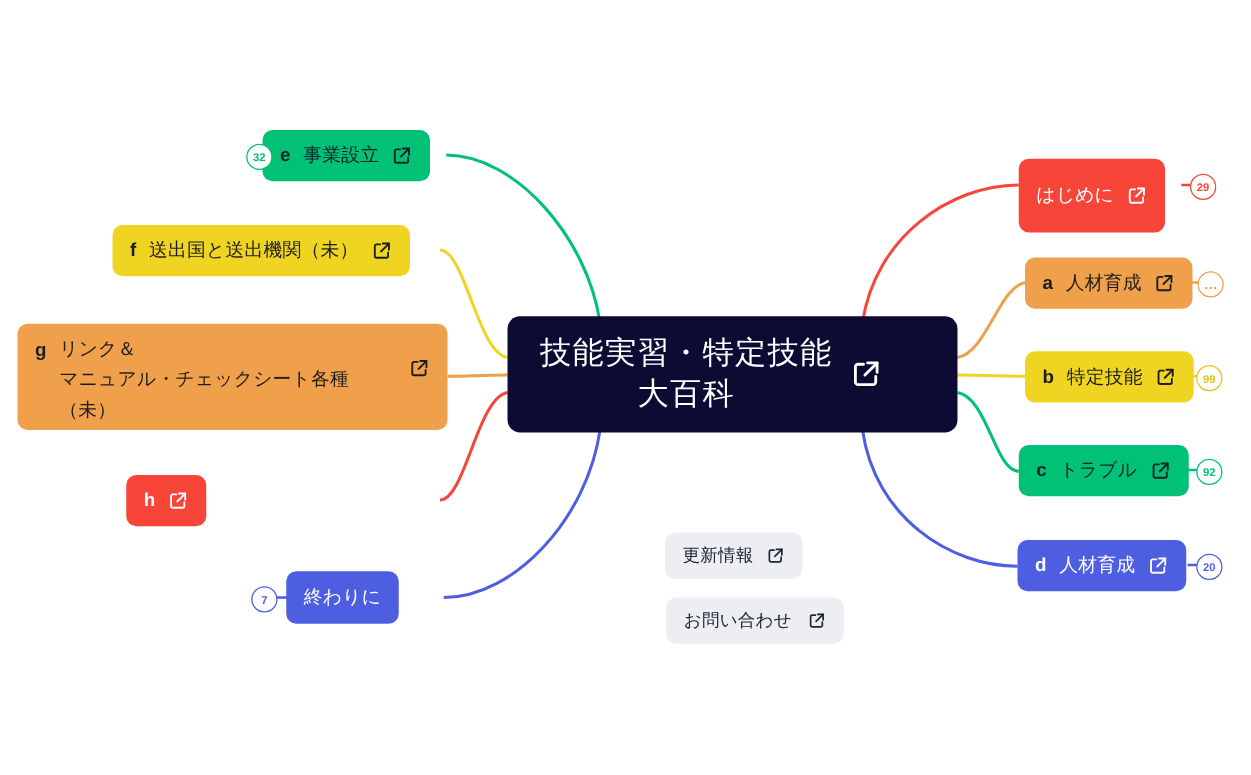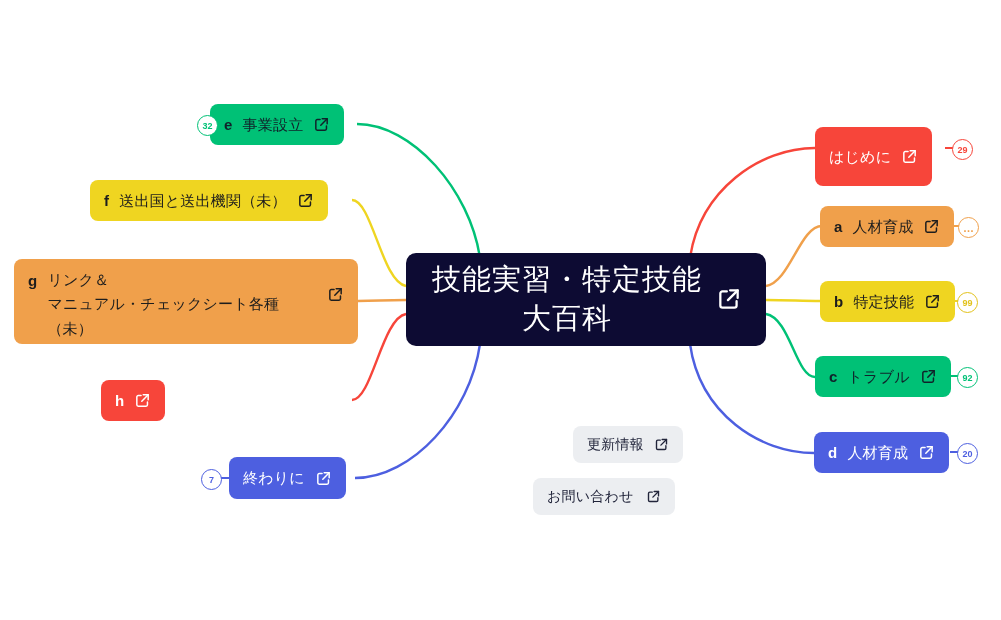--- a/index.html
+++ b/index.html
@@ -55,21 +55,21 @@
     align-items: center;
     justify-content: center;
   }
   .node .lnk svg { display: block; }
 
   
   .central {
     background: #0d0b33;
     color: #ffffff;
     border-radius: 10px;
-    font-size: 29px;
+    font-size: 25px;
     line-height: 1.32;
     text-align: center;
     padding: 14px 21px 16px 26px;
     white-space: pre-line;
     letter-spacing: 1px;
     gap: 14px;
     z-index: 4;
   }
 
   
@@ -262,34 +262,34 @@
     <span class="bold-key">h</span>
     <span class="lnk">
       <svg width="17" height="17" viewBox="0 0 24 24" stroke="currentColor" stroke-width="2.1" stroke-linecap="round" stroke-linejoin="round" fill="none">
         <path d="M10 5H6a2 2 0 0 0-2 2v11a2 2 0 0 0 2 2h11a2 2 0 0 0 2-2v-4"></path>
         <path d="M13 4h7v7"></path>
           <path d="M20 4l-9 9"></path>
       </svg>
     </span>
   </div>
 
-  <div class="node c-blue" style="left:229px; top:457px; height:42px;">
+  <div class="node c-blue" style="left:229px; top:457px; height:42px;flex-direction:column;">
     <span class="label">終わりに</span>
     <span class="lnk">
       <svg width="17" height="17" viewBox="0 0 24 24" stroke="currentColor" stroke-width="2.1" stroke-linecap="round" stroke-linejoin="round" fill="none">
         <path d="M10 5H6a2 2 0 0 0-2 2v11a2 2 0 0 0 2 2h11a2 2 0 0 0 2-2v-4"></path>
         <path d="M13 4h7v7"></path>
           <path d="M20 4l-9 9"></path>
       </svg>
     </span>
   </div>
   <div class="badge-stub" style="left:219px; top:477px; width:11px; background:#4d5fe0;"></div>
   <div class="badge b-blue" style="left:201px; top:469px;">7</div>
 
-  <div class="node c-grey" style="left:573px; top:426px; height:37px; font-size:14px;">
+  <div class="node c-grey" style="left:532px; top:426px; height:37px; font-size:14px;">
     <span class="label">更新情報</span>
     <span class="lnk">
       <svg width="15" height="15" viewBox="0 0 24 24" stroke="currentColor" stroke-width="2.2" stroke-linecap="round" stroke-linejoin="round" fill="none">
         <path d="M10 5H6a2 2 0 0 0-2 2v11a2 2 0 0 0 2 2h11a2 2 0 0 0 2-2v-4"></path>
         <path d="M13 4h7v7"></path>
           <path d="M20 4l-9 9"></path>
       </svg>
     </span>
   </div>
 

